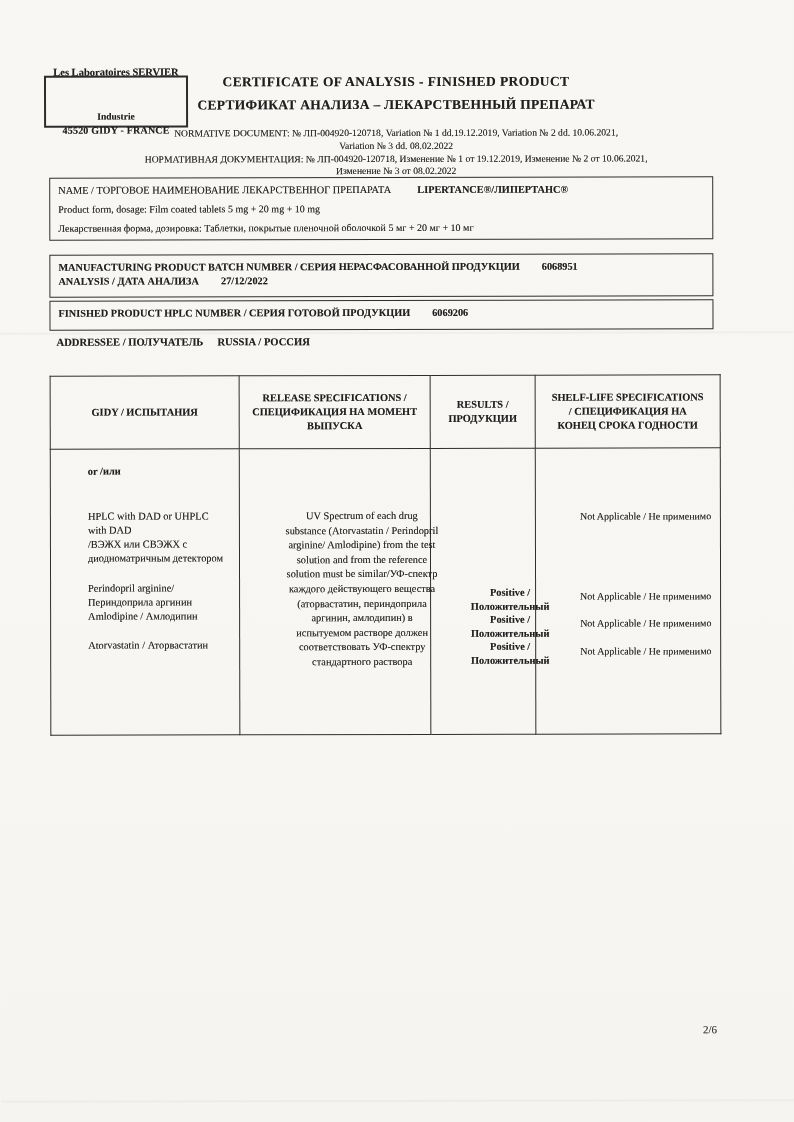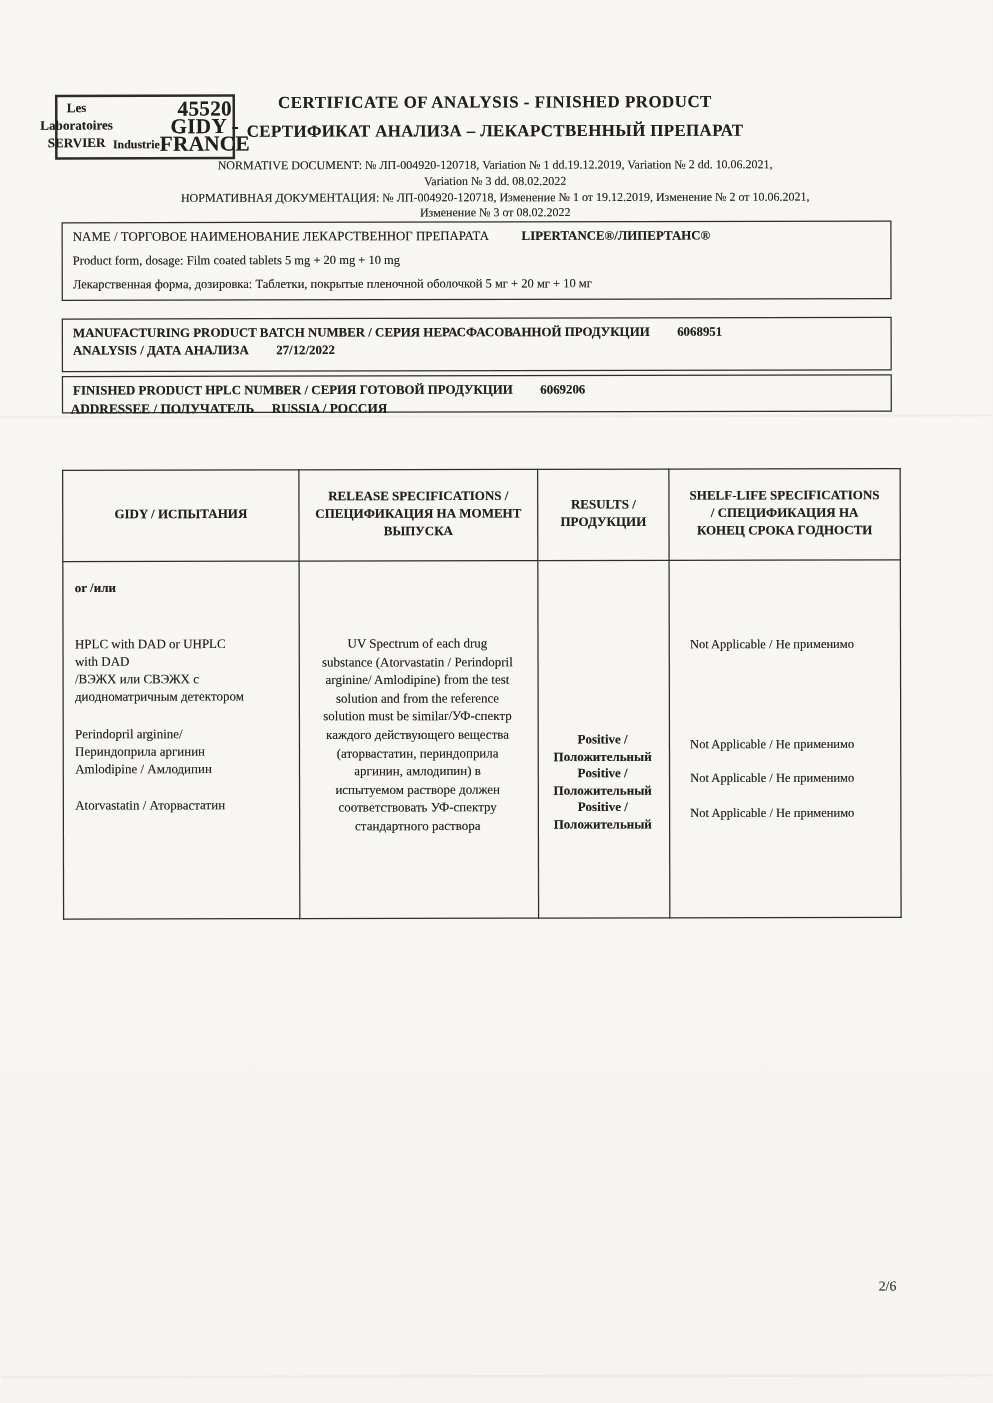--- a/index.html
+++ b/index.html
@@ -14,66 +14,66 @@
     position:relative;width:794px;height:1122px;
     background:linear-gradient(180deg,#f8f7f4 0%,#f7f6f2 60%,#f5f4f0 100%);
     transform:rotate(-0.12deg);
     text-shadow:0 0 0.5px rgba(20,20,20,0.45);
   }
   .pre{white-space:pre-line;}
   
   .mfr-box{
     position:absolute;left:45px;top:75px;width:140px;height:48px;
     border:2px solid #2c2c2c;
-    display:flex;flex-direction:row;justify-content:center;align-items:center;
+    display:flex;flex-direction:column;justify-content:center;align-items:center;
     text-align:center;font-weight:700;line-height:14px;
   }
   .mfr-line1{font-size:10.5px;}
   .mfr-line2{font-size:9.5px;margin-top:30px;}
-  .mfr-line3{font-size:17px;letter-spacing:0.2px;}
+  .mfr-line3{font-size:10px;letter-spacing:0.2px;}
   
   .title-block{position:absolute;left:147px;top:74px;width:500px;text-align:center;}
   .title-en{font-size:13.5px;font-weight:700;letter-spacing:0.4px;}
   .title-ru{font-size:13.5px;font-weight:700;letter-spacing:0.3px;margin-top:7px;}
   
   .normative{position:absolute;left:40px;top:127px;width:714px;text-align:center;
     font-size:9.6px;line-height:12.8px;color:#262626;}
   
   .info-box{position:absolute;left:50px;width:664px;border:1.6px solid #2e2e2e;box-sizing:border-box;}
   .name-box{top:177px;height:63px;padding:4px 8px;}
   .name-row{font-size:10.3px;margin-top:2px;}
   .name-label{font-weight:400;font-family:Liberation Serif, serif;}
   .name-value{font-weight:700;margin-left:26px;}
   .form-row{font-size:10px;margin-top:8px;}
   .batch-box{top:254px;height:43px;padding:3px 8px;}
   .batch-row{font-size:10.3px;font-weight:700;margin-top:3px;}
   .batch-value{margin-left:22px;}
   .finished-box{top:300px;height:30px;padding:6px 8px;}
   
-  .addressee{position:absolute;left:57px;top:322px;font-size:10.6px;font-weight:700;}
+  .addressee{position:absolute;left:57px;top:336px;font-size:10.6px;font-weight:700;}
   .addressee-value{margin-left:14px;}
   
   table.coa{
     position:absolute;left:50px;top:375px;
     border-collapse:collapse;table-layout:fixed;
   }
   table.coa td{
     border:1.6px solid #2e2e2e;vertical-align:top;padding:0;
     font-size:10.4px;
   }
   .col1{width:188px;}
   .col2{width:190px;}
   .col3{width:104px;}
   .col4{width:184px;}
   tr.hdr td{
     height:72px;text-align:center;vertical-align:middle;
     font-weight:700;font-size:10.4px;line-height:14px;
   }
   tr.body td{height:285px;position:relative;}
-  .cell-block{position:absolute;}
+  .cell-block{position:absolute;margin-left:28px;}
   .tests-or{left:9px;top:16px;font-weight:700;}
   .tests-method{left:9px;top:60px;line-height:14px;}
   .tests-substances{left:9px;top:132px;line-height:14px;}
   .tests-substance2{left:9px;top:190px;}
   .spec-block{left:4px;top:60px;width:180px;text-align:center;line-height:14.6px;}
   .results-block{left:0;top:137px;width:102px;text-align:center;line-height:13.6px;font-weight:600;}
   .na-line{left:16px;font-size:10px;}
   .na-1{top:62px;}
   .na-2{top:142px;}
   .na-3{top:169px;}

